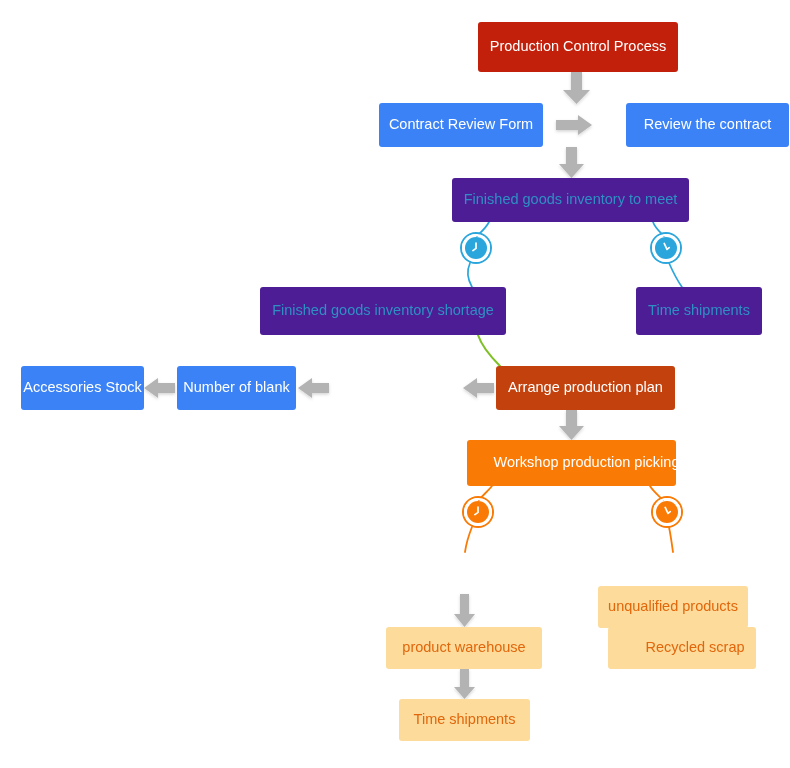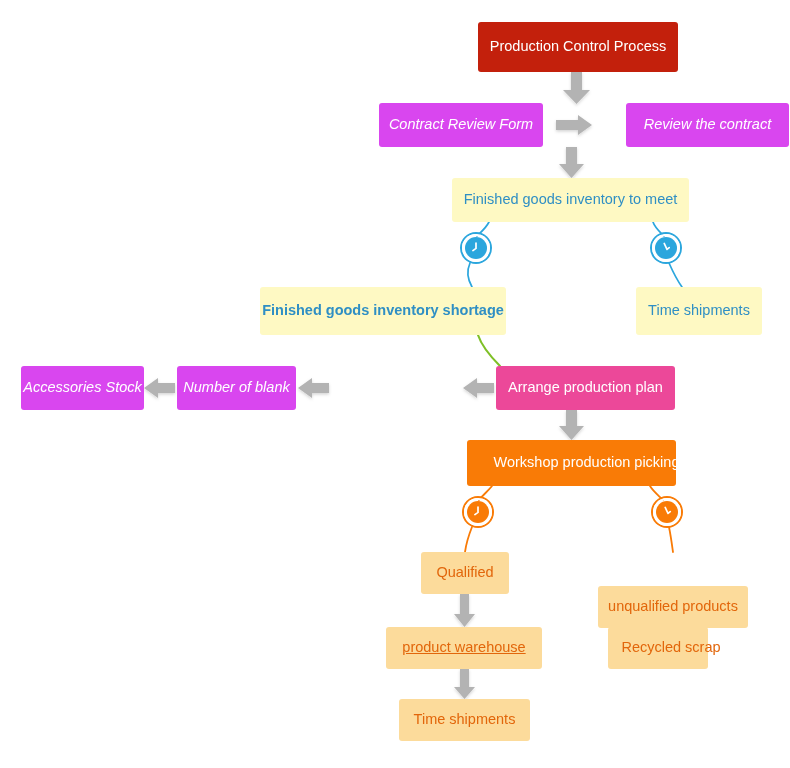--- a/index.html
+++ b/index.html
@@ -33,23 +33,23 @@
     align-items: center;
     justify-content: center;
     text-align: center;
     font-size: 14.5px;
     line-height: 1.2;
     white-space: nowrap;
     padding: 0 14px;
     z-index: 3;
   }
   .n-red    { background: #c3200c; color: #ffffff; }
-  .n-blue   { background: #d946ef; color: #ffffff; font-style: italic; }
-  .n-ltblue { background: #fef9c3; color: #2f8fc4; }
-  .n-green  { background: #ec4899; color: #ffffff; }
+  .n-blue   { background: #3b82f6; color: #ffffff; }
+  .n-ltblue { background: #4c1d95; color: #2f8fc4; }
+  .n-green  { background: #c2410c; color: #ffffff; }
   .n-orange { background: #f97b06; color: #ffffff; padding-left: 44px; }
   .n-ltorng { background: #fcdb9b; color: #e2660b; }
 
   .marker {
     position: absolute;
     width: 28px;
     height: 28px;
     border-radius: 50%;
     box-sizing: border-box;
     z-index: 5;
@@ -163,21 +163,21 @@
   </div>
 
   <div class="node n-blue" style="left:603px; top:103px; width:163px; height:44px;margin-left:23px;">
     <span>Review the contract</span>
   </div>
 
   <div class="node n-ltblue" style="left:452px; top:178px; width:237px; height:44px;">
     <span>Finished goods inventory to meet</span>
   </div>
 
-  <div class="node n-ltblue" style="left:260px; top:287px; width:246px; height:48px;font-weight:bold;">
+  <div class="node n-ltblue" style="left:260px; top:287px; width:246px; height:48px;">
     <span>Finished goods inventory shortage</span>
   </div>
 
   <div class="node n-ltblue" style="left:636px; top:287px; width:126px; height:48px;">
     <span>Time shipments</span>
   </div>
 
   <div class="node n-green" style="left:496px; top:366px; width:179px; height:44px;">
     <span>Arrange production plan</span>
   </div>
@@ -188,33 +188,30 @@
   </div>
 
   <div class="node n-blue" style="left:21px; top:366px; width:123px; height:44px;">
     <span>Accessories Stock</span>
   </div>
 
   <div class="node n-orange" style="left:467px; top:440px; width:209px; height:46px;">
     <span>Workshop production picking</span>
   </div>
 
-  <div class="node n-ltorng" style="left:421px; top:552px; width:88px; height:42px;">
-    <span>Qualified</span>
-  </div>
 
   <div class="node n-ltorng" style="left:598px; top:552px; width:150px; height:42px;margin-top:34px;">
     <span>unqualified products</span>
   </div>
 
-  <div class="node n-ltorng" style="left:386px; top:627px; width:156px; height:42px;text-decoration:underline;">
+  <div class="node n-ltorng" style="left:386px; top:627px; width:156px; height:42px;">
     <span>product warehouse</span>
   </div>
 
-  <div class="node n-ltorng" style="left:608px; top:627px; width:100px; height:42px;padding-left:40px;">
+  <div class="node n-ltorng" style="left:608px; top:627px; width:148px; height:42px;padding-left:40px;">
     <span>Recycled scrap</span>
   </div>
 
   <div class="node n-ltorng" style="left:399px; top:699px; width:131px; height:42px;">
     <span>Time shipments</span>
   </div>
 
   <div class="marker blue" style="left:462px; top:234px;">
     <span class="disc"></span>
     <span class="ring"></span>

